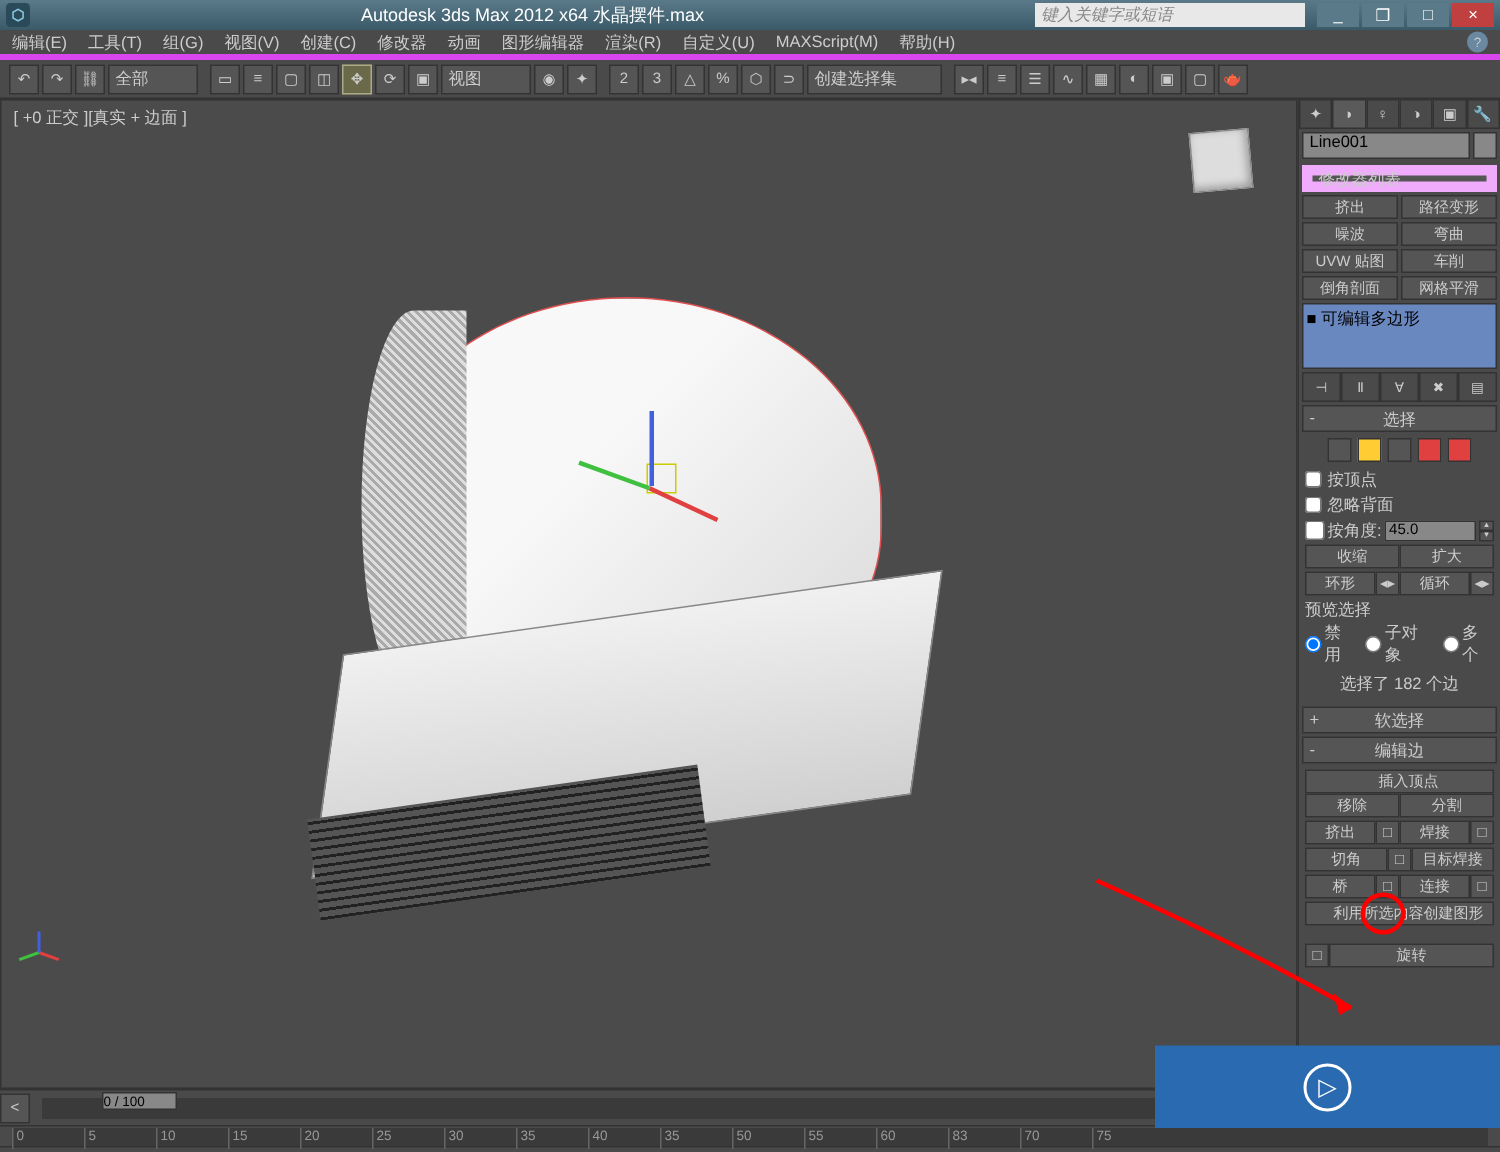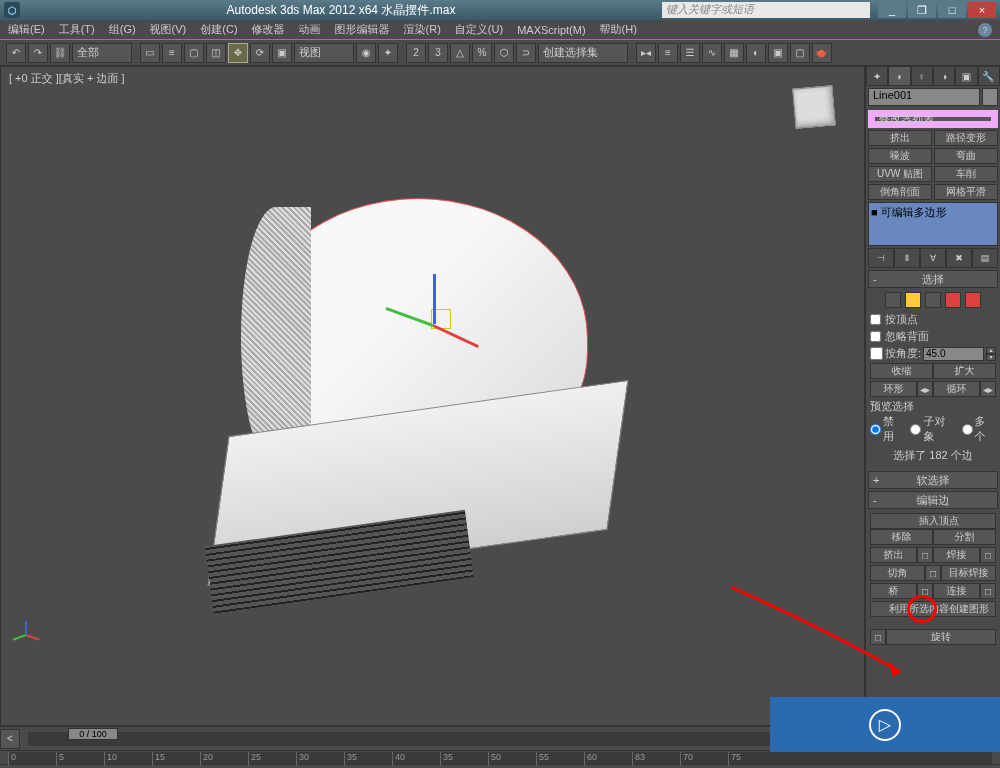--- a/index.html
+++ b/index.html
@@ -3,27 +3,27 @@
 <meta charset="utf-8">
 <style>
 * { margin: 0; padding: 0; box-sizing: border-box; font-family: "Microsoft YaHei", Arial, sans-serif; font-size: 11px; }
 body { background: #4a4a4a; color: #ccc; overflow: hidden; }
 .app { width: 1000px; height: 768px; background: #4a4a4a; position: relative; }
 
 
 .titlebar { height: 20px; background: linear-gradient(#5a7a8a, #3a5a6a); display: flex; align-items: center; padding: 0 4px; }
 .titlebar .logo { width: 16px; height: 16px; background: #2a4a5a; border-radius: 3px; display: flex; align-items: center; justify-content: center; color: #8acae0; font-weight: bold; font-size: 10px; }
 .titlebar .title { flex: 1; text-align: center; color: #fff; font-size: 12px; }
-.titlebar .search { width: 208px; height: 16px; background: #e8e8e8; padding: 0 4px; color: #888; font-style: italic; }
+.titlebar .search { width: 180px; height: 16px; background: #e8e8e8; padding: 0 4px; color: #888; font-style: italic; }
 .titlebar .winbtns { display: flex; gap: 2px; margin-left: 8px; }
 .titlebar .winbtn { width: 28px; height: 16px; background: #5a7a8a; display: flex; align-items: center; justify-content: center; color: #fff; }
 .titlebar .winbtn.close { background: #c04040; }
 
 
-.menubar { height: 20px; background: #4a4a4a; display: flex; align-items: center; padding: 0 8px; gap: 14px; border-bottom: 1px solid #d946ef; }
+.menubar { height: 20px; background: #4a4a4a; display: flex; align-items: center; padding: 0 8px; gap: 14px; border-bottom: 4px solid #d946ef; }
 .menubar span { color: #ccc; cursor: pointer; }
 .menubar .help { width:14px; height:14px; border-radius:50%; background:#6a88a0; display:inline-flex; align-items:center; justify-content:center; font-size:9px; margin-left:auto;}
 
 
 .toolbar { height: 26px; background: #4a4a4a; display: flex; align-items: center; padding: 0 6px; gap: 2px; border-bottom: 1px solid #333; }
 .tbtn { width: 20px; height: 20px; background: #555; border: 1px solid #333; display: flex; align-items: center; justify-content: center; color: #ccc; font-size: 10px; }
 .tbtn.active { background: #6a6a4a; border-color: #aa8; }
 .tdrop { width: 60px; height: 20px; background: #555; border: 1px solid #333; display: flex; align-items: center; padding: 0 4px; }
 .tdrop.wide { width: 90px; }
 .tsep { width: 4px; }
@@ -94,21 +94,21 @@
 
 
 .anno-arrow { position: absolute; left: 720px; top: 510px; width: 200px; height: 110px; pointer-events: none; }
 .anno-line { stroke: #ff0000; stroke-width: 3; fill: none; }
 .anno-circle { position: absolute; right: 63px; top: 595px; width: 30px; height: 28px; border: 3px solid #ff0000; border-radius: 50%; pointer-events: none; z-index:20;}
 
 
 .timeline { height: 24px; background: #4a4a4a; display: flex; align-items: center; border-top: 1px solid #333; }
 .timeslider { flex: 1; height: 14px; background: #3a3a3a; margin: 0 8px; position: relative; }
 .timetick { position:absolute; height:14px; border-left:1px solid #666; font-size:9px; color:#999; padding-left:2px; top:0;}
-.timehandle { position:absolute; left:40px; top:-4px; width:50px; height:12px; background:#888; border:1px solid #333; font-size:9px; text-align:center; color:#000;}
+.timehandle { position:absolute; left:40px; top:-4px; width:50px; height:12px; background:#888; border:1px solid #333; font-size:9px; text-align:left; color:#000;}
 
 .status { height: 20px; background: #4a4a4a; display: flex; align-items: center; gap: 8px; padding: 0 6px; border-top: 1px solid #333; }
 .status .field { height: 14px; background: #888; border: 1px solid #333; color: #000; padding: 0 4px; display: flex; align-items: center; font-size: 10px; }
 .smallchk{width:11px;height:11px;}
 
 
 .watermark { position: absolute; right: 0; bottom: 16px; width: 230px; height: 55px; background: #2a6ab0; display: flex; align-items: center; justify-content: center; gap: 8px; z-index:30;}
 .wmlogo { width: 32px; height: 32px; border: 2px solid #fff; border-radius: 50%; display: flex; align-items: center; justify-content: center; color: #fff; font-size: 16px; }
 .wmtext { color: #fff; }
 .wmtext .big { font-size: 20px; font-weight: bold; }

